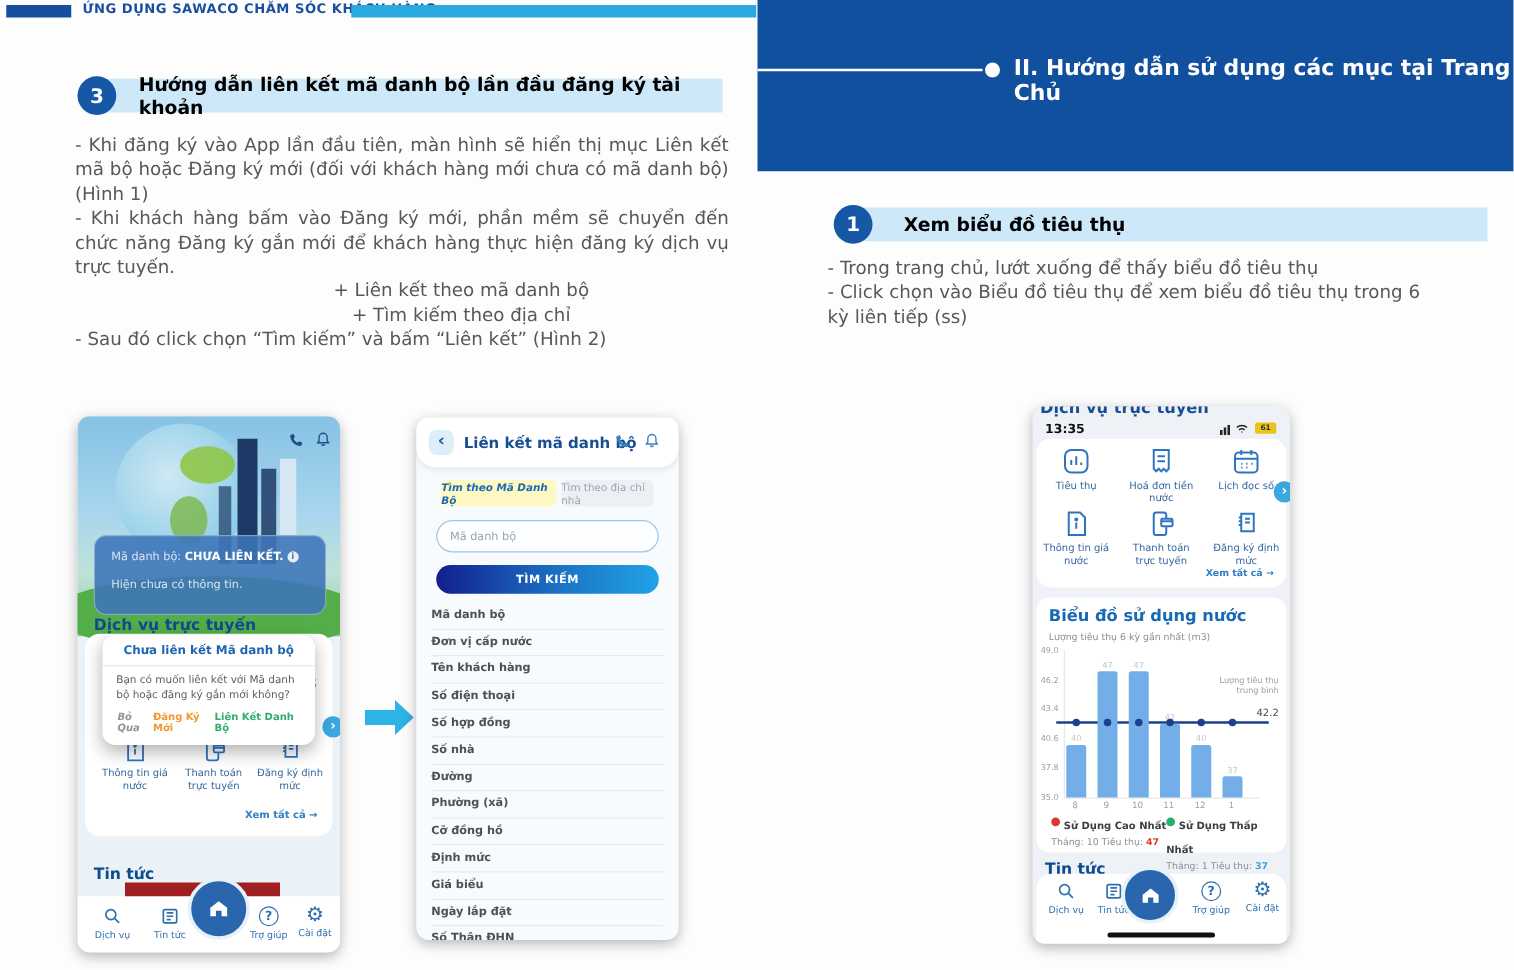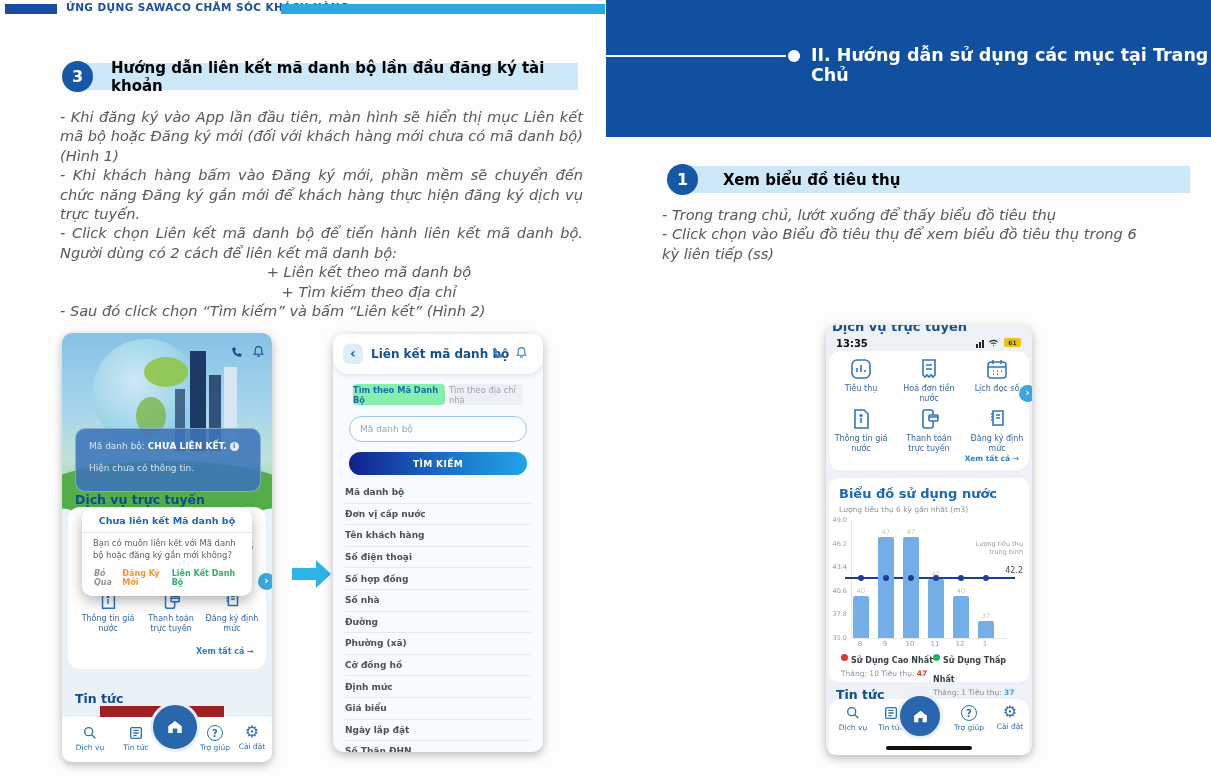--- a/index.html
+++ b/index.html
@@ -16,21 +16,21 @@
   .sec2-box{left:606px;top:0;width:605px;height:137px;background:#11509f;}
   .sec2-line{position:absolute;left:0;top:55px;width:180px;height:2px;background:#ffffff;}
   .sec2-bullet{position:absolute;left:182px;top:50px;width:12px;height:12px;border-radius:50%;background:#ffffff;}
   .sec2-title{position:absolute;left:205px;top:45px;font-size:17.5px;font-weight:bold;color:#ffffff;}
 
   
   .step-badge{width:31px;height:31px;border-radius:50%;background:#1657a6;color:#fff;font-weight:bold;font-size:16px;display:flex;align-items:center;justify-content:center;z-index:3;}
   .step-bar{background:#cde8f8;height:27px;display:flex;align-items:center;}
   .step-bar span{font-size:15px;font-weight:bold;color:#000000;}
 
-  .body-text{font-size:14.6px;color:#57585a;line-height:1.33;text-align:justify;font-style:italic;}
+  .body-text{font-size:14.6px;color:#57585a;line-height:1.33;text-align:justify;}
   .body-text p{margin:0;}
   .indent{margin-left:95px !important;text-align:center;}
 
   
   .phone{border-radius:10px;box-shadow:0 3px 10px rgba(0,0,0,.28);overflow:hidden;}
 
   
   .p1-hero{left:0;top:0;width:210px;height:176px;background:linear-gradient(180deg,#86c2e4 0%,#a9d6ee 45%,#bfe2d8 72%,#8cc98f 100%);}
   .p1-globe{left:30px;top:6px;width:108px;height:108px;border-radius:50%;background:radial-gradient(circle at 40% 40%,#cfe8f4 0%,#9ed4ea 55%,#7bc2e2 100%);}
   .p1-blob1{left:52px;top:18px;width:44px;height:30px;border-radius:50%;background:#8dc63f;opacity:.85;}
@@ -59,21 +59,21 @@
   .nav-item{position:absolute;width:44px;text-align:center;color:#2e6fae;}
   .nav-item .nlbl{display:block;margin-top:2px;font-size:7.5px;color:#2e6fae;}
   .home-btn{border-radius:50%;background:#2a66ad;border:3px solid #e9f1f8;display:flex;align-items:center;justify-content:center;z-index:6;}
 
   
   .p2{background:#f8fbfd;}
   .p2-header{left:0;top:0;width:210px;height:40px;background:#ffffff;border-radius:0 0 16px 16px;box-shadow:0 2px 5px rgba(30,70,120,.12);}
   .p2-back{position:absolute;left:10px;top:10px;width:20px;height:20px;background:#ddeef9;border-radius:6px;color:#1a5fa8;font-size:14px;font-weight:bold;text-align:center;line-height:19px;}
   .p2-title{position:absolute;left:38px;top:13px;font-size:12px;font-weight:bold;color:#174f92;}
   .tab{position:absolute;height:21px;border-radius:4px;font-size:8.3px;display:flex;align-items:center;justify-content:center;}
-  .tab.active{background:#86efac;color:#1a6cb1;font-weight:bold;}
+  .tab.active{background:#fef9c3;color:#1a6cb1;font-weight:bold;font-style:italic;}
   .tab.inactive{background:#ecf0f4;color:#9aa6b2;}
   .p2-input{position:absolute;left:16px;top:82px;width:178px;height:26px;border:1.2px solid #9ec6e8;border-radius:14px;background:#fcfeff;box-sizing:border-box;}
   .p2-input input{width:100%;height:100%;border:none;outline:none;background:transparent;font-size:9px;color:#5a6068;padding:0 10px;font-family:inherit;}
   .p2-input input::placeholder{color:#9aa4ad;}
   .p2-btn{position:absolute;left:16px;top:118px;width:178px;height:23px;border-radius:12px;background:linear-gradient(90deg,#121f8e 0%,#1b72c4 55%,#21a3e8 100%);color:#fff;font-size:9px;font-weight:bold;letter-spacing:.4px;display:flex;align-items:center;justify-content:center;}
   .p2-list{position:absolute;left:12px;top:148px;width:186px;}
   .p2-row{height:20.6px;border-bottom:1px solid #e7eaec;font-size:9px;font-weight:600;color:#4b5157;display:flex;align-items:center;}
 
   
   .big-arrow{left:292px;top:560px;width:42px;height:28px;}
@@ -128,21 +128,20 @@
   </div>
 
   <div class="abs step-bar" style="left:78px;top:63px;width:467px;padding-left:33px;">
     <span>Hướng dẫn liên kết mã danh bộ lần đầu đăng ký tài khoản</span>
   </div>
   <div class="abs step-badge" style="left:62px;top:61px;">3</div>
 
   <div class="abs body-text" style="left:60px;top:107px;width:523px;">
     <p>- Khi đăng ký vào App lần đầu tiên, màn hình sẽ hiển thị mục Liên kết mã bộ hoặc Đăng ký mới (đối với khách hàng mới chưa có mã danh bộ) (Hình 1)</p>
     <p>- Khi khách hàng bấm vào Đăng ký mới, phần mềm sẽ chuyển đến chức năng Đăng ký gắn mới để khách hàng thực hiện đăng ký dịch vụ trực tuyến.</p>
-    <p>- Click chọn Liên kết mã danh bộ để tiến hành liên kết mã danh bộ. Người dùng có 2 cách để liên kết mã danh bộ:</p>
     <p class="indent">+ Liên kết theo mã danh bộ</p>
     <p class="indent">+ Tìm kiếm theo địa chỉ</p>
     <p style="text-align:left;">- Sau đó click chọn “Tìm kiếm” và bấm “Liên kết” (Hình 2)</p>
   </div>
 
   <div class="abs step-bar" style="left:683px;top:166px;width:467px;padding-left:40px;">
     <span>Xem biểu đồ tiêu thụ</span>
   </div>
   <div class="abs step-badge" style="left:667px;top:164px;">1</div>
   <div class="abs body-text" style="left:662px;top:205px;width:492px;text-align:left;">

